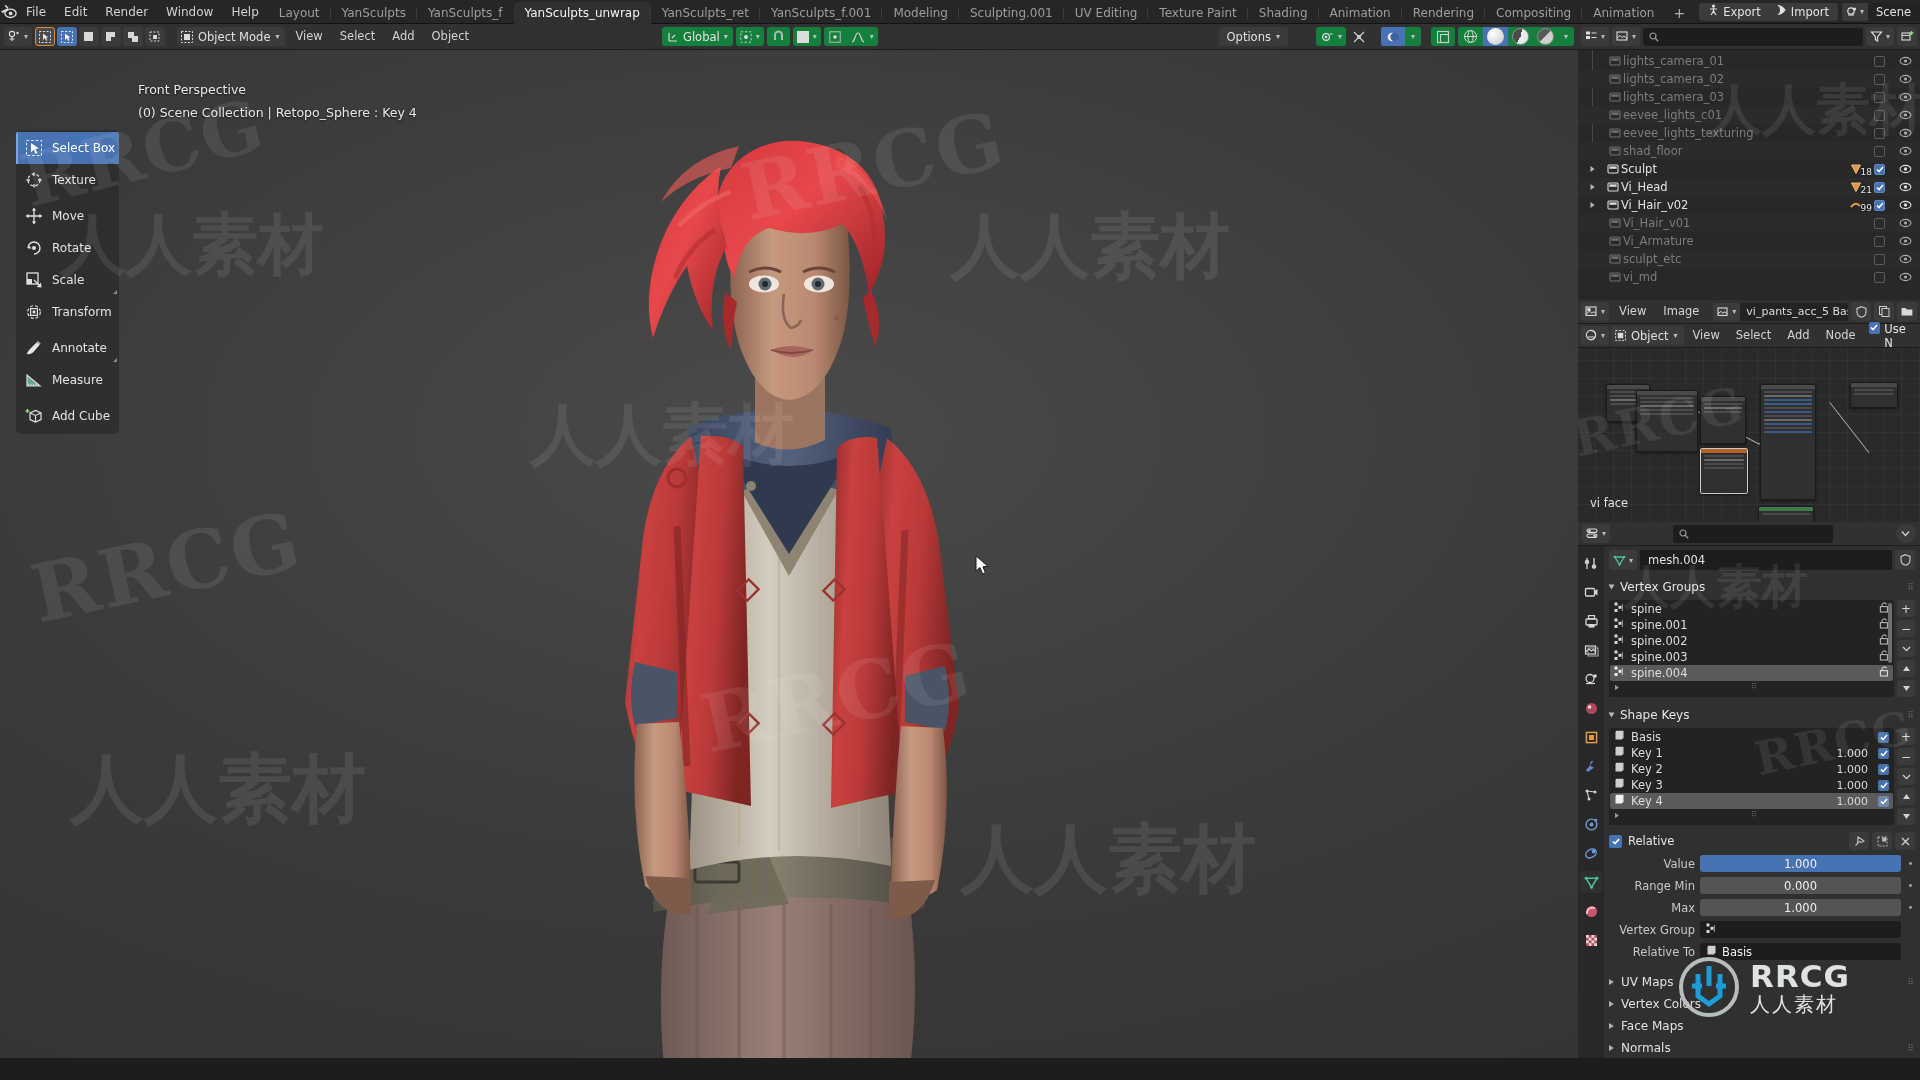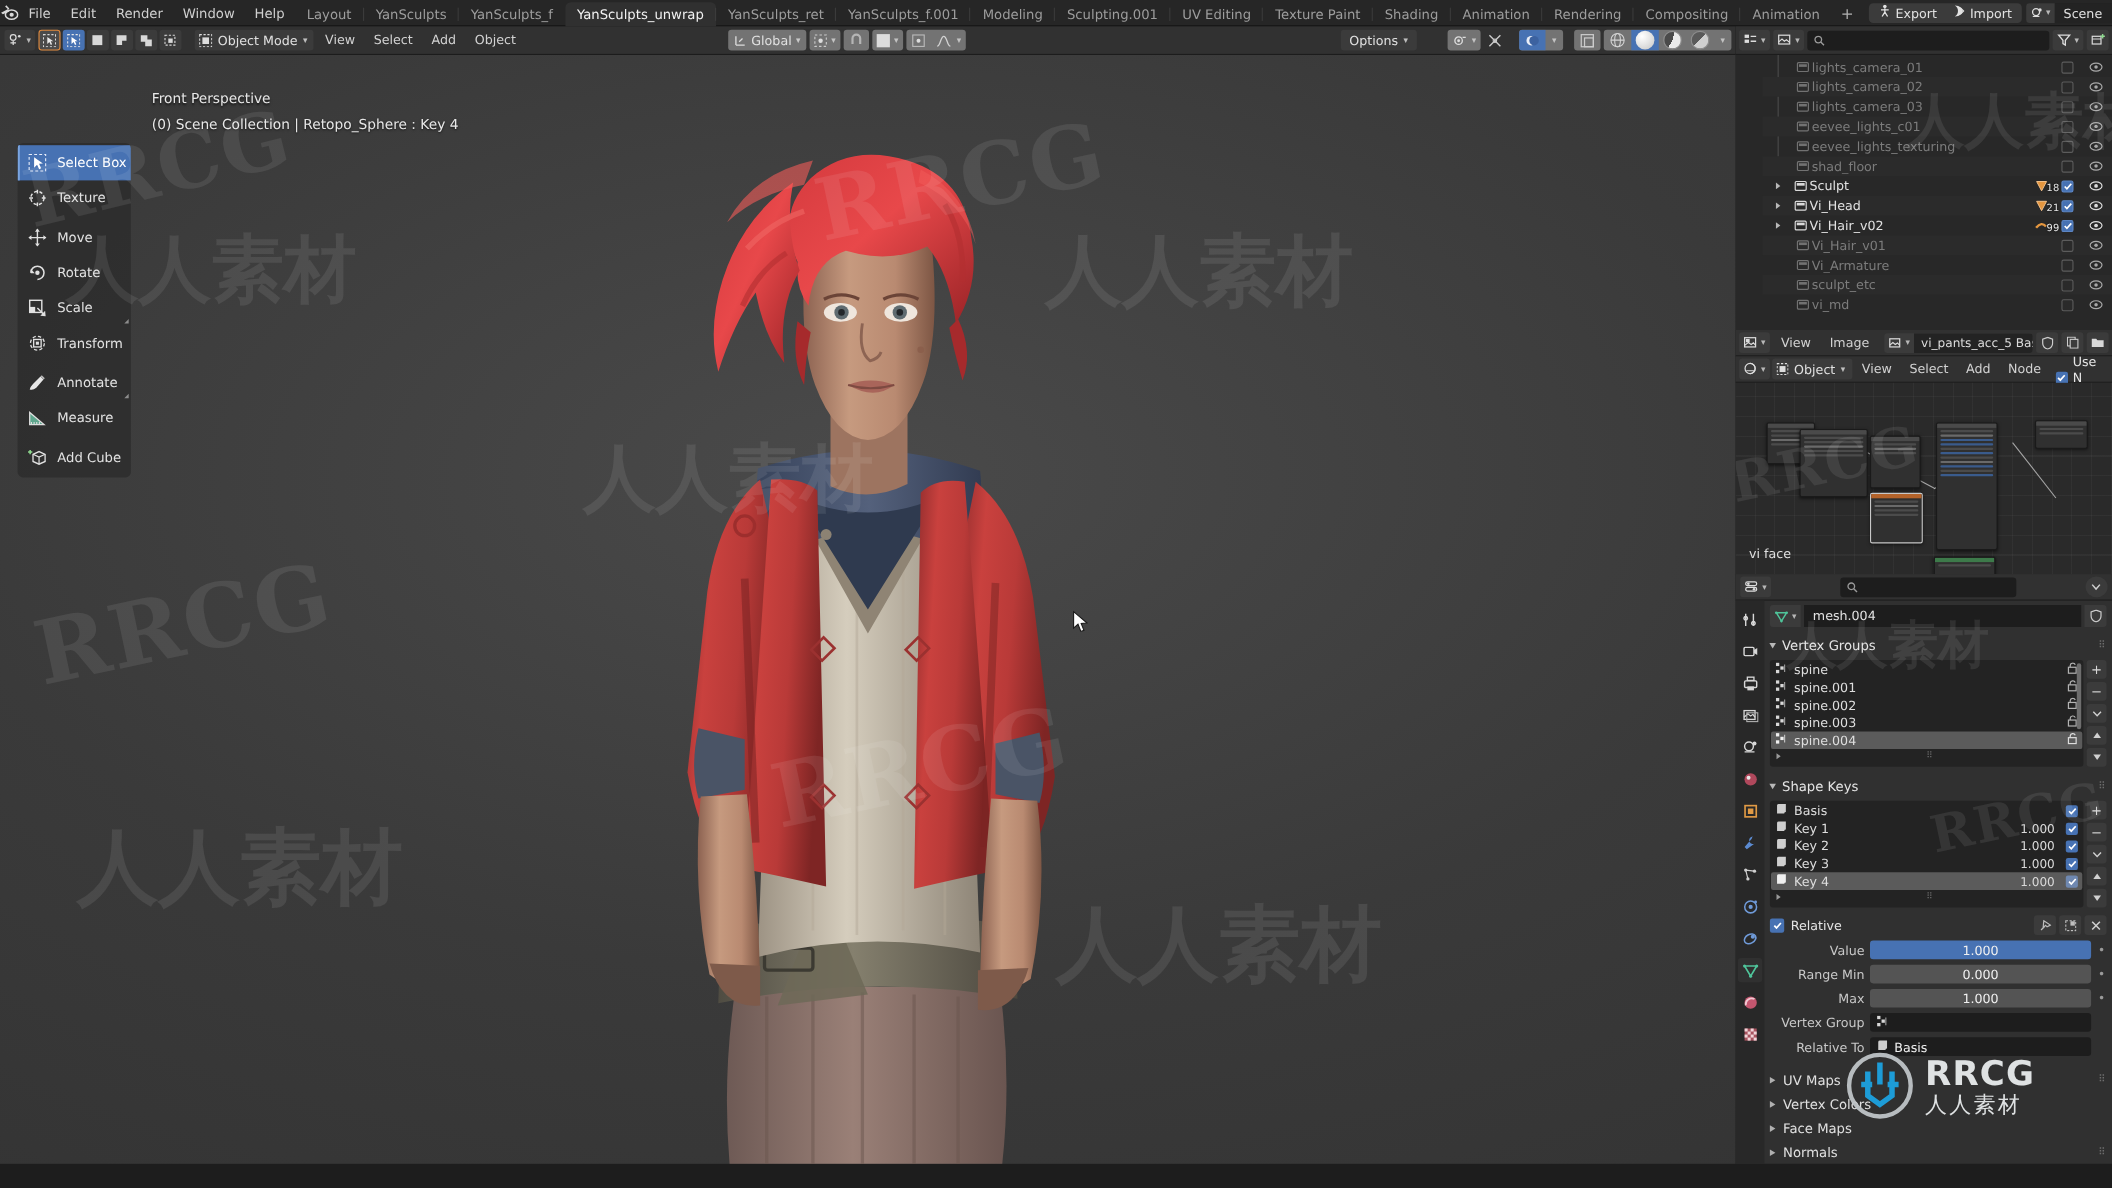--- a/index.html
+++ b/index.html
@@ -77,21 +77,21 @@
   }
   .hdr-menu { padding:0 7px; height:19px; line-height:19px; font-size:11.5px; color:#d2d2d2; border-radius:3px;}
   .tool-strip { display:flex; align-items:center; gap:2px; }
   .sq-btn {
     width:20px; height:19px; background:#3b3b3b; border-radius:3px;
     display:flex; align-items:center; justify-content:center;
   }
   .sq-btn.sel { background:#4772b3; }
   .sq-btn.outlined { outline:1px solid #e0883a; outline-offset:-1px; background:#4a4a4a;}
   .pill {
-    display:flex; align-items:center; height:19px; background:#737373;
+    display:flex; align-items:center; height:19px; background:#15803d;
     border-radius:3px; overflow:hidden;
   }
   .pill > div { display:flex; align-items:center; justify-content:center; height:19px; }
   .orient-btn { gap:4px; padding:0 5px; font-size:11.5px; color:#e0e0e0;}
   .options-btn {
     display:flex;align-items:center;gap:5px;height:19px;padding:0 8px;
     background:#3b3b3b;border-radius:3px;font-size:11.5px;color:#e0e0e0;
   }
   .shade-ball { width:17px; height:17px; border-radius:50%; }
 
@@ -126,21 +126,21 @@
   
   .outliner { position:absolute; left:0; top:0; width:342px; height:276px; background:#282828;}
   .out-header {
     height:26px; background:#313131; display:flex; align-items:center;
     gap:3px; padding:0 3px; border-bottom:1px solid #1c1c1c;
   }
   .search-box {
     flex:1; height:18px; background:#1d1d1d; border-radius:3px;
     display:flex; align-items:center; gap:5px; padding:0 6px; color:#8a8a8a; font-size:11px;
   }
-  .out-body { padding-top:2px; position:relative;margin-left:24px; }
+  .out-body { padding-top:2px; position:relative; }
   .out-row {
     display:flex; align-items:center; height:18px; padding-left:6px;
     font-size:11.5px; position:relative;
   }
   .out-row:nth-child(odd){ background:#2b2b2b;}
   .out-row .name{ flex:1; white-space:nowrap; overflow:hidden;}
   .out-row.dim .name{ color:#7c7c7c; }
   .out-row.dim .col-icon{ opacity:.5;}
   .out-row.bright .name{ color:#e2e2e2;}
   .out-tree-line { position:absolute; left:14px; top:0; bottom:0; width:1px; background:#4a4a4a; }
@@ -159,21 +159,21 @@
   .img-hdr { height:24px; background:#313131; display:flex; align-items:center; gap:3px;
     padding:0 3px; border-bottom:1px solid #1c1c1c;}
   .img-id {
     display:flex; align-items:center; height:18px; background:#3b3b3b; border-radius:3px;
     flex:1; overflow:hidden; margin-left:4px;
   }
   .img-id .nm{ background:#232323; flex:1; height:18px; line-height:18px; padding:0 6px;
     font-size:11px; color:#dcdcdc; white-space:nowrap; overflow:hidden;}
   .node-hdr { height:24px; background:#313131; display:flex; align-items:center; gap:2px;
     padding:0 3px; border-bottom:1px solid #1c1c1c;}
-  .usen { display:flex; align-items:flex-end; gap:4px; font-size:11.5px; color:#e5e5e5; padding-left:4px;}
+  .usen { display:flex; align-items:flex-start; gap:4px; font-size:11.5px; color:#e5e5e5; padding-left:4px;}
   .mini-cb{ width:12px;height:12px;border-radius:2px;background:#4772b3;display:flex;
      align-items:center;justify-content:center;}
   .node-canvas { position:relative; height:174px;
     background:
       repeating-linear-gradient(0deg,transparent 0 17px, rgba(255,255,255,.035) 17px 18px),
       repeating-linear-gradient(90deg,transparent 0 17px, rgba(255,255,255,.035) 17px 18px),
       #2a2a2a;
     overflow:hidden;}
   .nd { position:absolute; background:#303030; border:1px solid #1a1a1a; border-radius:2px;
      box-shadow:0 1px 3px rgba(0,0,0,.5); overflow:hidden;}

